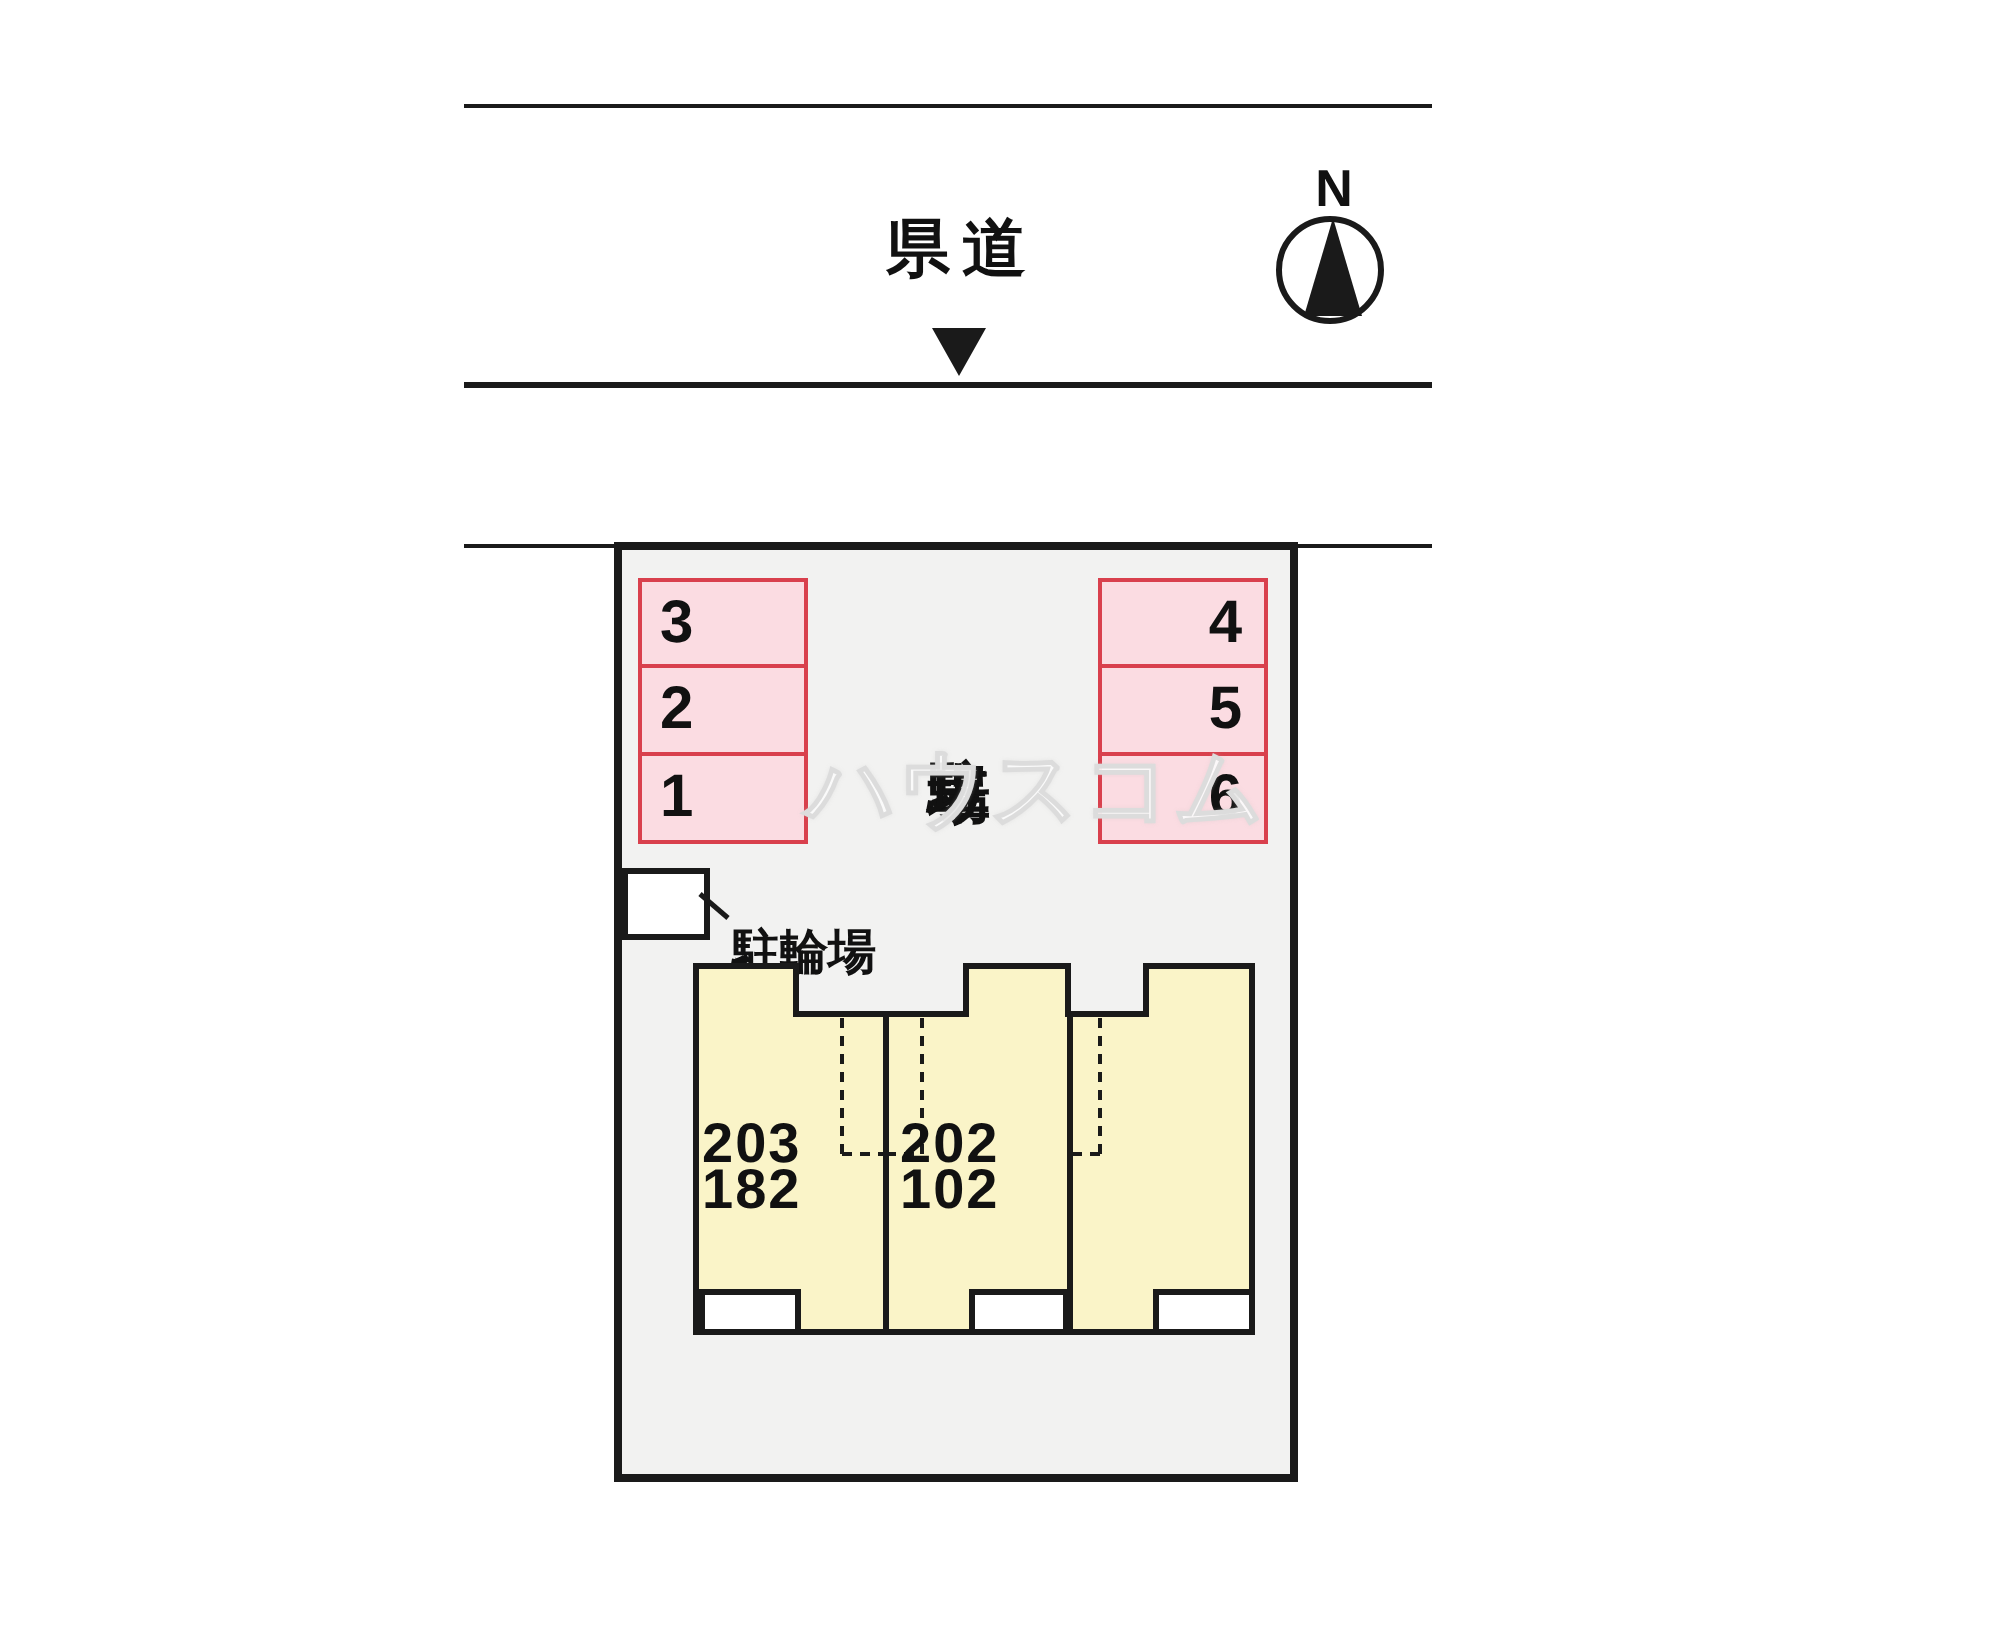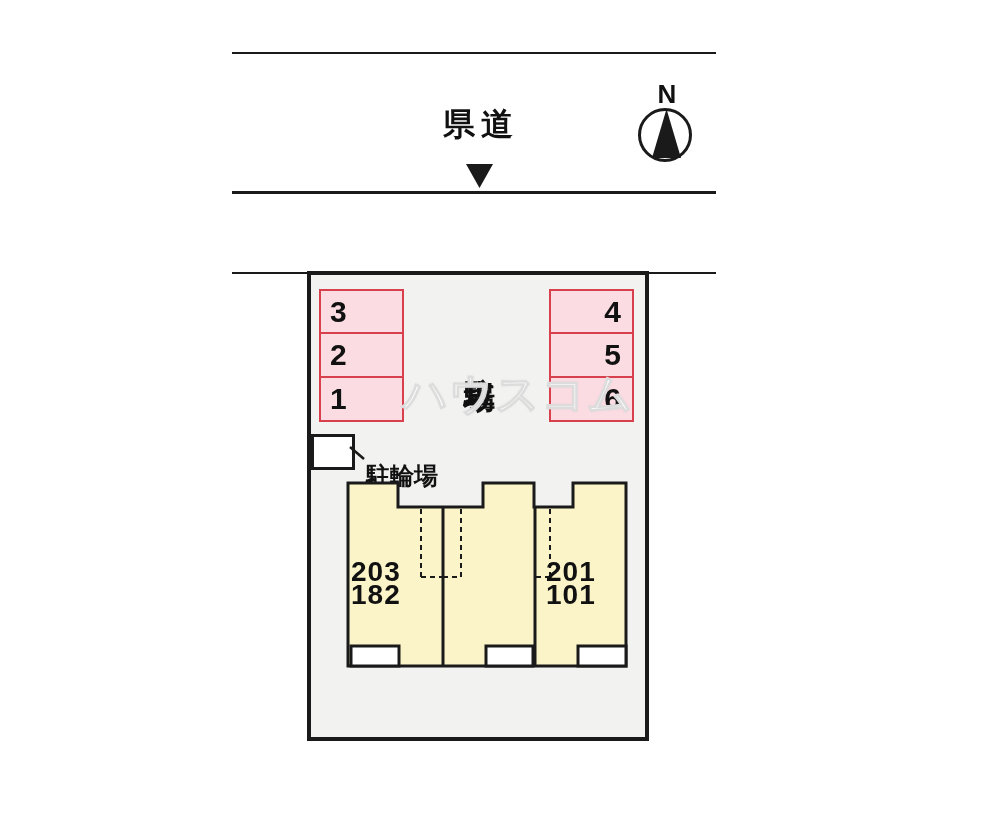--- a/index.html
+++ b/index.html
@@ -113,20 +113,20 @@
     <path class="dash" d="M550,509 L550,577 M536,577 L550,577"></path>
     <rect class="porch" x="351" y="646" width="48" height="20"></rect>
     <rect class="porch" x="486" y="646" width="47" height="20"></rect>
     <rect class="porch" x="578" y="646" width="48" height="20"></rect>
   </svg>
 
   <div class="unit-label" id="unit-1">
     <div>203</div>
     <div>182</div>
   </div>
-  <div class="unit-label" id="unit-3">
-    <div>201</div>
-    <div>101</div>
+  <div class="unit-label" id="unit-2">
+    <div>202</div>
+    <div>102</div>
   </div>
 
   <div class="abs" id="watermark">ハウスコム</div>
 
 </div>
 
 </body></html>

